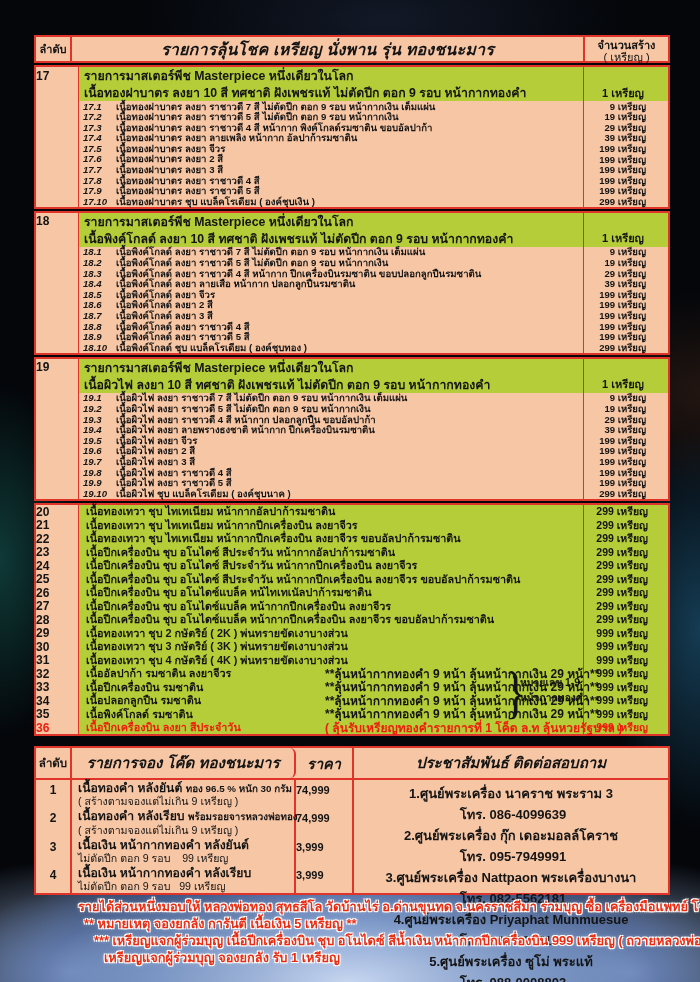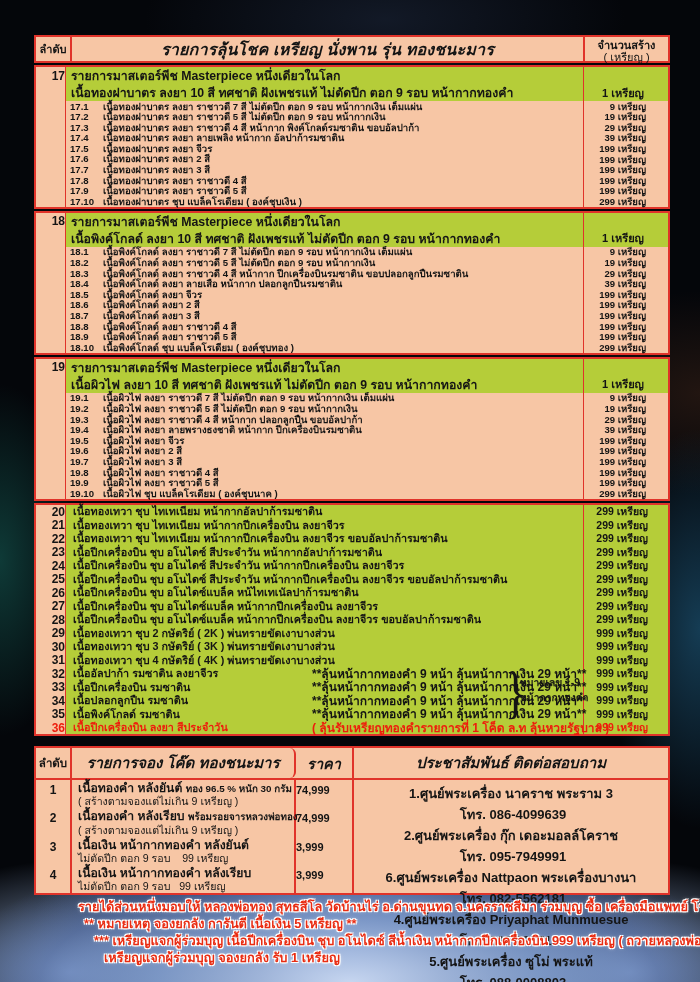--- a/index.html
+++ b/index.html
@@ -28,32 +28,32 @@
   .main-table{position:absolute;left:34px;top:35px;width:636px;}
   .thead{display:flex;height:28px;background:var(--salmon);border:2px solid var(--red);box-sizing:border-box;}
   .th-no{width:34px;flex:none;border-right:2px solid var(--red);display:flex;align-items:center;justify-content:center;
          font-size:11px;font-weight:700;}
   .th-title{flex:1;display:flex;align-items:center;justify-content:center;
             font-size:16px;font-weight:700;font-style:italic;letter-spacing:.2px;}
   .th-qty{width:85px;flex:none;border-left:2px solid var(--red);text-align:center;font-size:11px;line-height:1.1;padding-top:2px;box-sizing:border-box;}
   .th-qty .l1{font-weight:700;}
   .block,.green-sec{border:2px solid var(--red);margin-top:2px;background:var(--salmon);box-sizing:border-box;position:relative;}
   .row{display:flex;align-items:stretch;}
-  .c-no{width:30px;flex:none;border-right:1.5px solid var(--red);display:flex;align-items:center;justify-content:flex-end;box-sizing:border-box;}
+  .c-no{width:43px;flex:none;border-right:1.5px solid var(--red);display:flex;align-items:center;justify-content:flex-start;box-sizing:border-box;}
   .c-main{flex:1;display:flex;align-items:center;min-width:0;position:relative;box-sizing:border-box;}
   .c-qty{width:85px;flex:none;border-left:1.5px solid var(--red);display:flex;align-items:center;justify-content:flex-end;
          padding-right:24px;box-sizing:border-box;text-align:right;}
   .hrow{height:17px;}
   .hrow .c-main,.hrow .c-qty{background:var(--green);}
   .hrow .c-main{font-weight:700;font-size:12.3px;padding-left:5px;white-space:nowrap;overflow:visible;}
   .hrow .c-qty{font-weight:700;font-size:11px;}
   .blk-no{font-weight:700;font-size:12px;}
   .irow{height:10.6px;font-size:9.6px;font-weight:600;line-height:1;}
   .irow .c-main{padding-left:4px;white-space:nowrap;}
-  .i-num{width:33px;flex:none;font-weight:700;}
+  .i-num{width:33px;flex:none;font-weight:700;font-style:italic;}
   .irow .c-qty{font-size:9.5px;padding-right:22px;}
   
   .grow{height:13.5px;font-size:10.8px;font-weight:700;line-height:1;}
   .grow .c-main{background:var(--green);padding-left:7px;white-space:nowrap;}
   .grow .c-qty{background:var(--green);font-size:10.5px;padding-right:20px;}
   .g-note{position:absolute;left:246px;font-size:12px;font-weight:700;white-space:nowrap;}
   .grow.redrow .c-no,.grow.redrow .c-main,.grow.redrow .c-qty,.grow.redrow .g-note{color:var(--redtext);}
   .brace{position:absolute;left:466px;top:160px;height:56px;font-size:56px;line-height:56px;font-weight:400;
          transform:scaleX(.8);z-index:3;font-family:"Liberation Serif",serif;}
   .brace-label{position:absolute;left:484px;top:170px;width:96px;font-size:10.3px;font-weight:700;line-height:1.5;z-index:3;}
@@ -597,21 +597,21 @@
       <div class="bb bb-contact" id="bb-contact">
           <div class="ct-row">
             <span class="ct-name">1.ศูนย์พระเครื่อง นาคราช พระราม 3</span>
             <span class="ct-phone">โทร. 086-4099639</span>
           </div>
           <div class="ct-row">
             <span class="ct-name">2.ศูนย์พระเครื่อง กุ๊ก เดอะมอลล์โคราช</span>
             <span class="ct-phone">โทร. 095-7949991</span>
           </div>
           <div class="ct-row">
-            <span class="ct-name">6.ศูนย์พระเครื่อง Nattpaon พระเครื่องบางนา</span>
+            <span class="ct-name">3.ศูนย์พระเครื่อง Nattpaon พระเครื่องบางนา</span>
             <span class="ct-phone">โทร. 082-5562181</span>
           </div>
           <div class="ct-row">
             <span class="ct-name">4.ศูนย์พระเครื่อง Priyaphat Munmuesue</span>
             <span class="ct-phone">โทร. 092-6915154</span>
           </div>
           <div class="ct-row">
             <span class="ct-name">5.ศูนย์พระเครื่อง ซูโม่ พระแท้</span>
             <span class="ct-phone">โทร. 088-0008803</span>
           </div>

